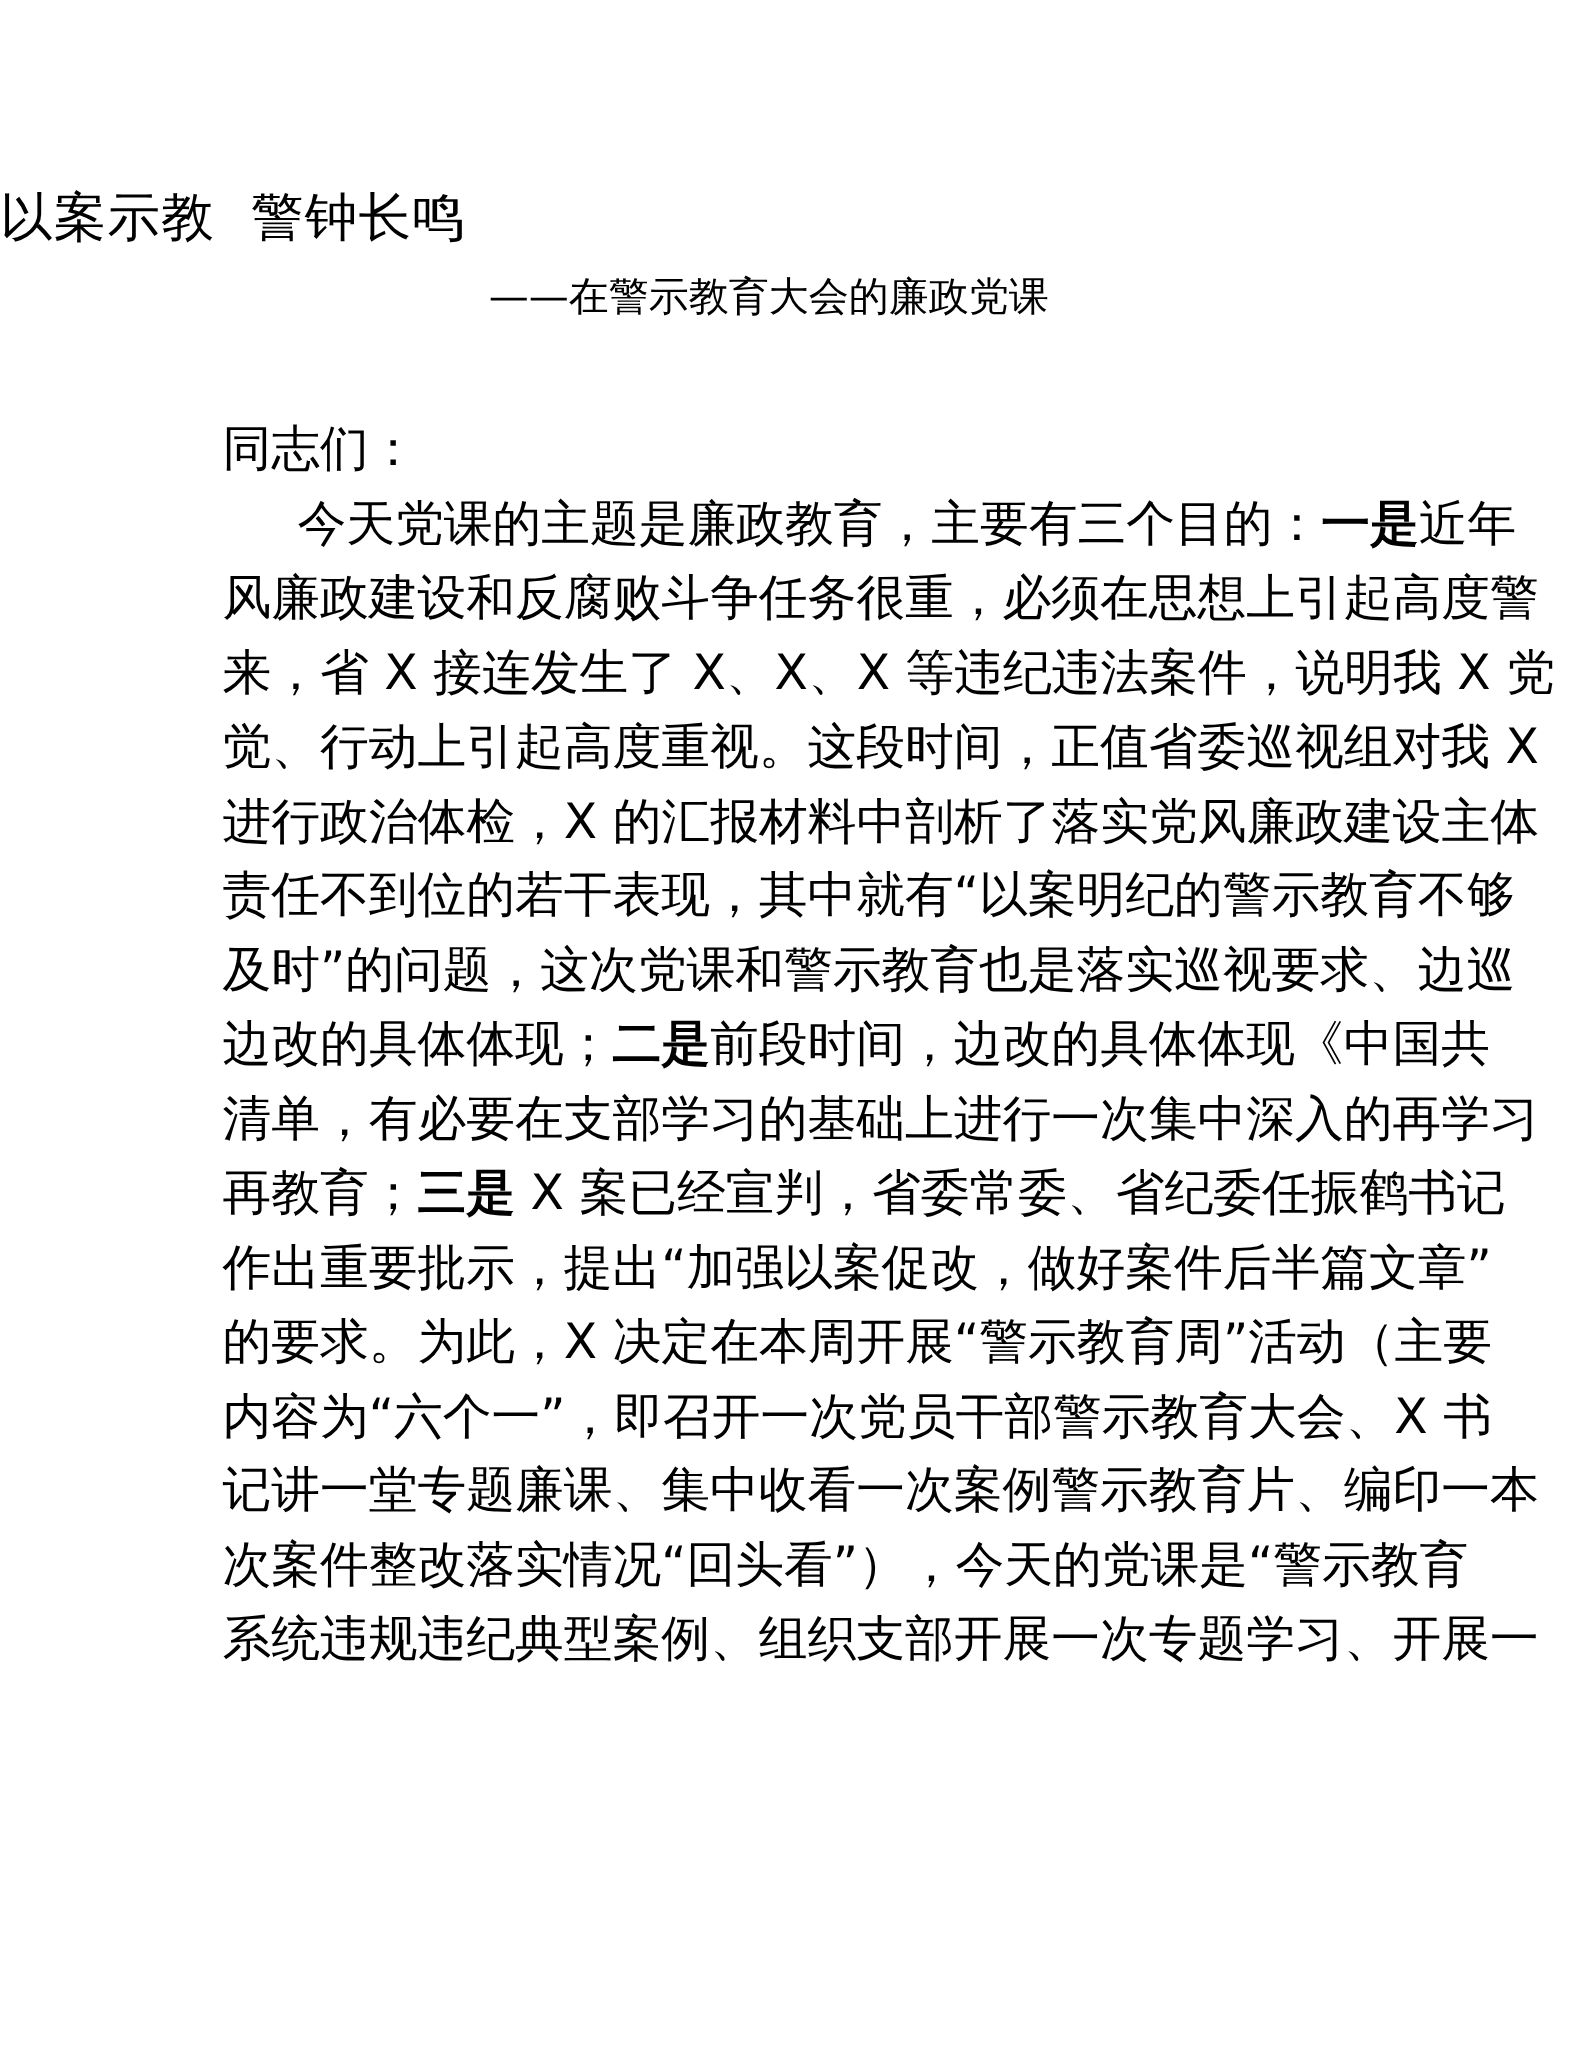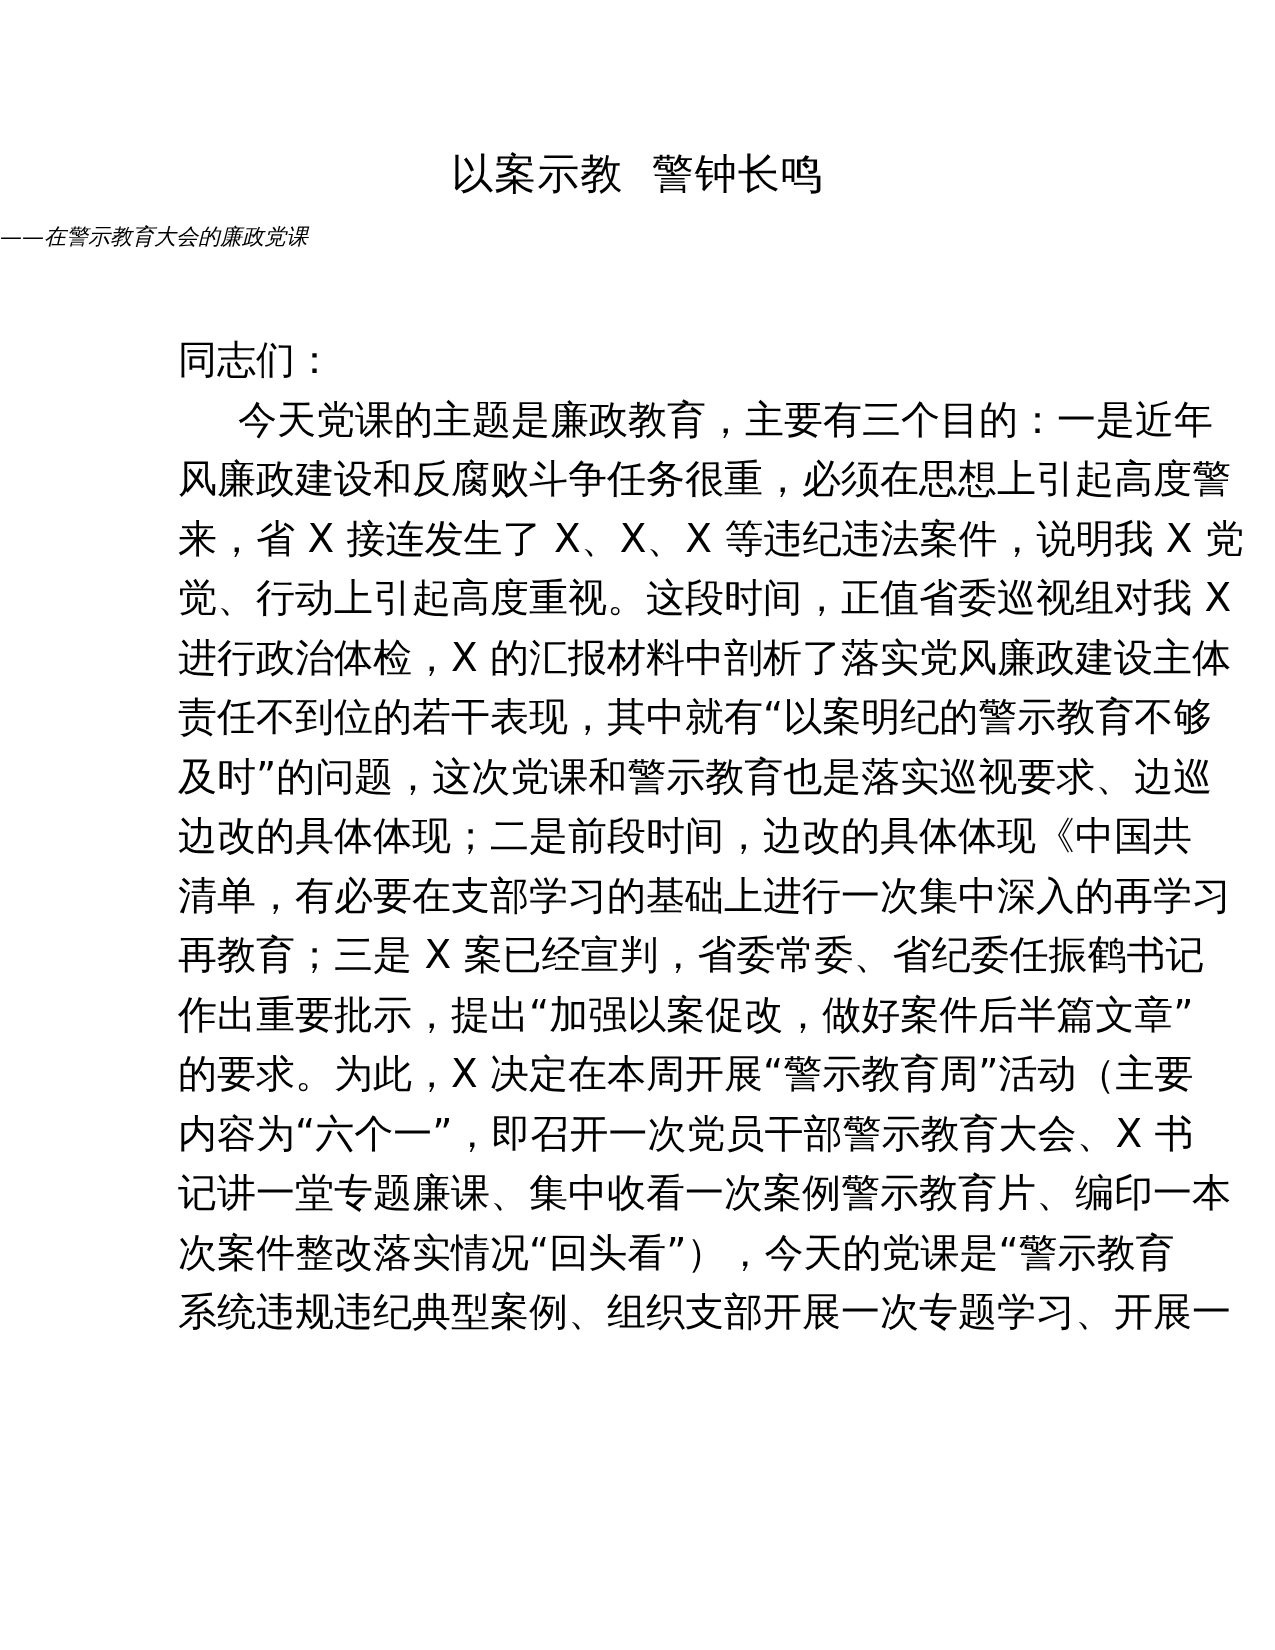--- a/index.html
+++ b/index.html
@@ -20,36 +20,34 @@
       left: 0; top: 0;
       width: 1275px;
       height: 1650px;
       background: #ffffff;
     }
     .title {
       position: absolute;
       left: 0;
       width: 1275px;
       top: 146px;
-      text-align: center;
       font-size: 42px;
       line-height: 56px;
       letter-spacing: 1px;
       white-space: pre;
     }
     .subtitle {
       position: absolute;
       left: 0;
       width: 1230px;
       top: 215px;
-      text-align: left;
-      font-size: 22px;
+      text-align: center;
+      font-size: 32px;
       line-height: 44px;
       white-space: pre;
-      font-style: italic;
     }
     .body {
       position: absolute;
       left: 178px;
       top: 330px;
       width: 858px;
     }
     .line {
       height: 59.5px;
       line-height: 59.5px;
@@ -60,21 +58,21 @@
       overflow: visible;
     }
     .line.no-justify {
       text-align: left;
       text-align-last: left;
     }
     .line.indent {
       padding-left: 60px;
     }
     .b {
-      font-weight: normal;
+      font-weight: bold;
     }
   </style>
 </head>
 <body>
 
 <div class="page">
   <div class="title">以案示教  警钟长鸣</div>
   <div class="subtitle">——在警示教育大会的廉政党课</div>
 
   <div class="body">

